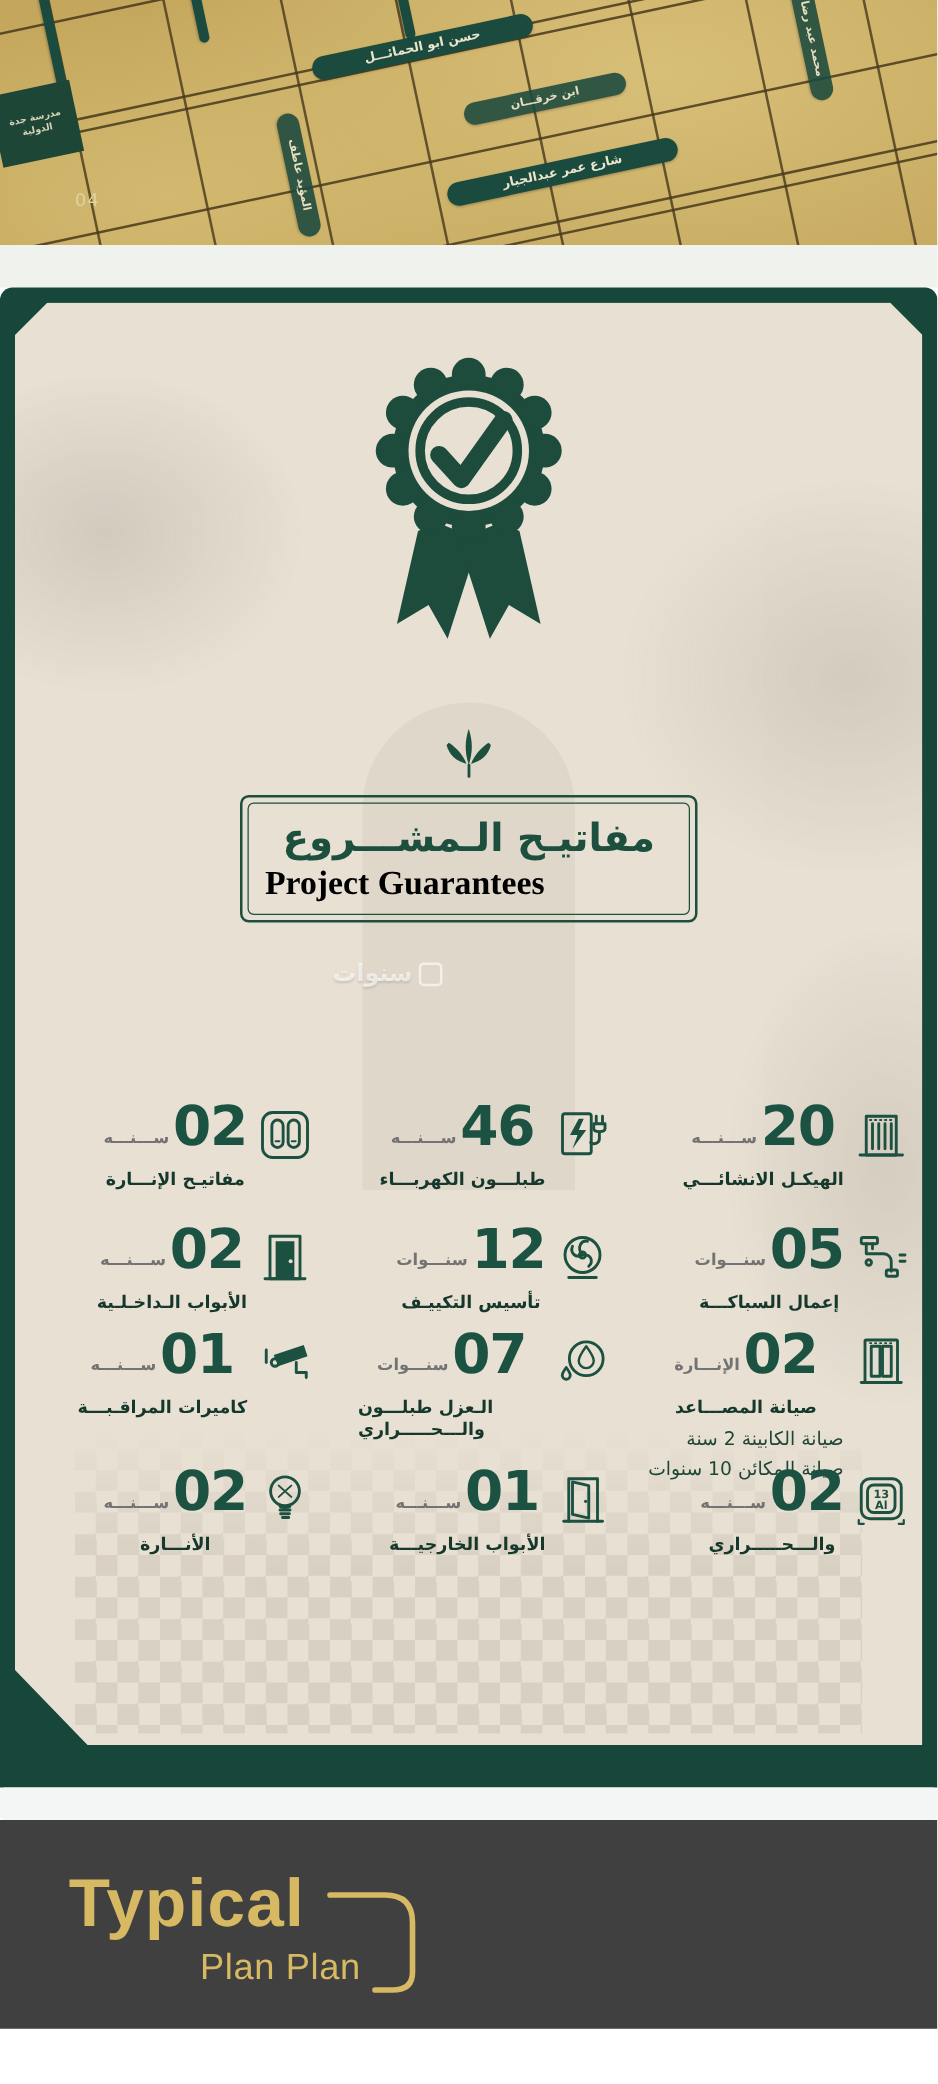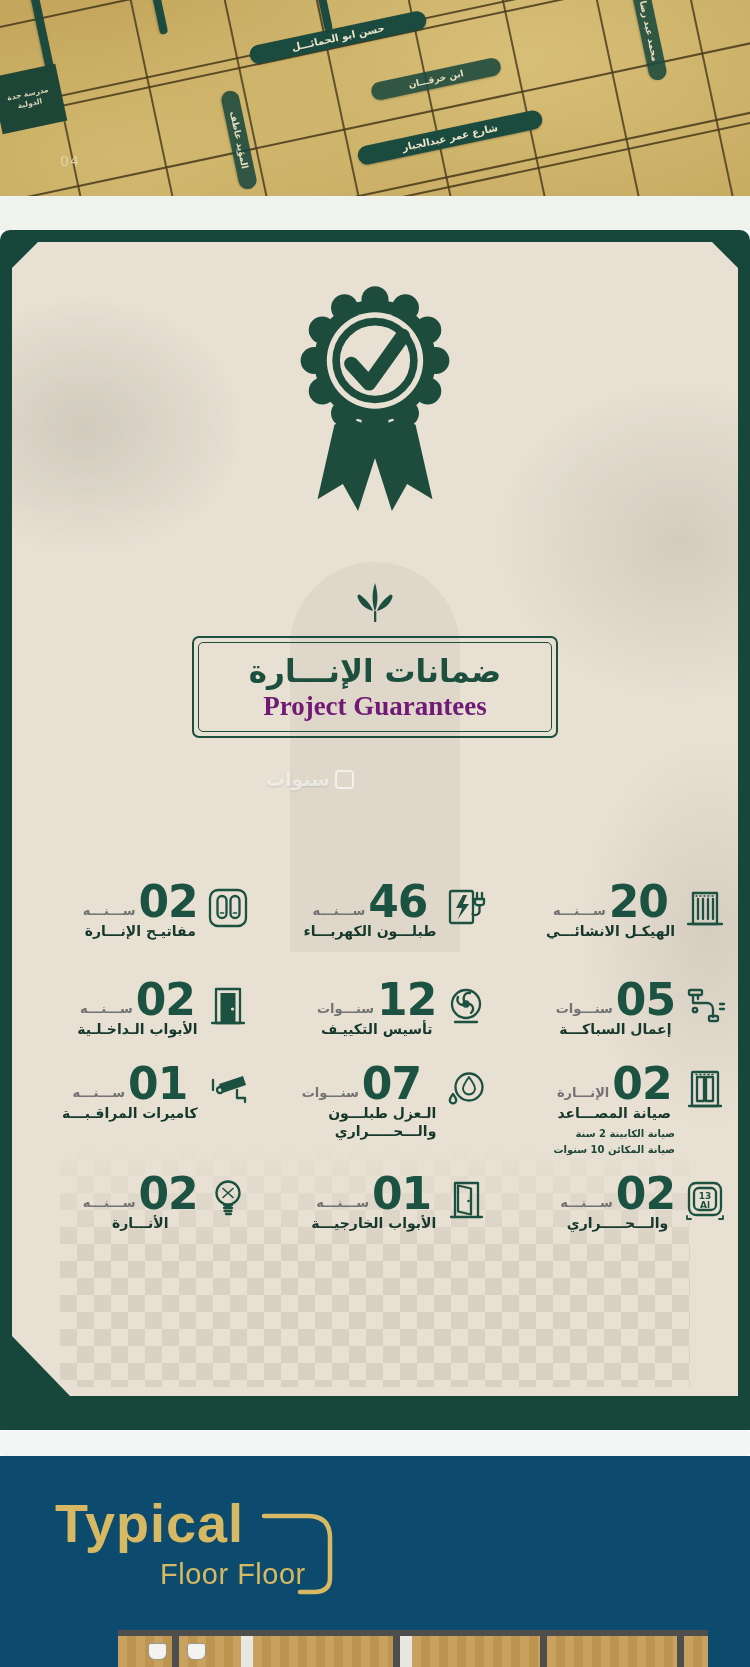--- a/index.html
+++ b/index.html
@@ -46,42 +46,42 @@
 
   
   .badge{position:absolute;left:50%;transform:translateX(-50%);top:276px;width:186px;height:286px;}
 
   
   .ornament{position:absolute;left:50%;transform:translateX(-50%);top:582px;width:56px;height:46px;}
   .plaque{position:absolute;left:50%;transform:translateX(-50%);top:636px;width:326px;
     padding:16px 18px 14px;border:2.5px solid #1d4f3f;border-radius:7px;background:transparent;}
   .plaque::before{content:"";position:absolute;inset:4px;border:1.5px solid #1d4f3f;border-radius:5px;pointer-events:none;}
   .title-ar{font-size:31px;font-weight:700;color:#1d4f3f;text-align:center;direction:rtl;line-height:1.15;}
-  .title-en{font-family:"Liberation Serif",serif;font-size:27px;font-weight:700;color:#701a75;text-align:center;margin-top:1px;}
+  .title-en{font-family:"Liberation Serif",serif;font-size:27px;font-weight:700;color:#000000;text-align:left;margin-top:1px;}
 
   .watermark{position:absolute;left:266px;top:768px;display:flex;align-items:center;gap:5px;
     color:rgba(255,255,255,.62);font-size:19px;font-weight:700;direction:rtl;
     text-shadow:0 1px 2px rgba(0,0,0,.12);}
   .watermark .wm-dot{width:15px;height:15px;border:2px solid rgba(255,255,255,.62);border-radius:4px;}
 
   
   .g-row{position:absolute;left:18px;width:716px;display:grid;grid-template-columns:repeat(3,1fr);direction:rtl;}
   .g-row.r1{top:884px;} .g-row.r2{top:982px;} .g-row.r3{top:1066px;} .g-row.r4{top:1176px;}
   .g-item{display:flex;justify-content:flex-start;gap:7px;padding:0 6px;}
   .g-icon{width:46px;height:48px;flex:none;}
   .g-icon svg{width:100%;height:100%;stroke:#1c5040;fill:none;stroke-width:2.3;stroke-linecap:round;stroke-linejoin:round;}
   .g-text{display:flex;flex-direction:column;align-items:center;}
   .g-top{display:flex;align-items:flex-end;gap:3px;direction:rtl;}
   .g-num{font-size:44px;font-weight:700;color:#1c5242;line-height:.82;letter-spacing:-1px;}
   .g-unit{font-size:13px;font-weight:700;color:#737373;margin-bottom:2px;}
-  .g-label{font-size:14px;font-weight:700;color:#16382c;margin-top:3px;direction:rtl;text-align:right;line-height:1.25;max-width:150px;}
-  .g-notes{font-size:10px;font-weight:700;color:#1e4636;margin-top:3px;line-height:1.6;direction:rtl;text-align:right;align-self:flex-end;}
-
-  
-  .bottom{position:absolute;left:0;top:1456px;width:750px;height:211px;background:#0c4a6e;overflow:hidden;}
+  .g-label{font-size:14px;font-weight:700;color:#16382c;margin-top:16px;direction:rtl;text-align:left;line-height:1.25;max-width:150px;}
+  .g-notes{font-size:15px;font-weight:400;color:#1e4636;margin-top:3px;line-height:1.6;direction:rtl;text-align:right;align-self:flex-end;}
+
+  
+  .bottom{position:absolute;left:0;top:1456px;width:750px;height:167px;background:#404040;overflow:hidden;}
   .typical{position:absolute;left:55px;top:36px;color:#d6b962;font-size:54px;font-weight:600;
     font-family:"Liberation Sans",sans-serif;letter-spacing:1px;}
   .floorplan-sub{position:absolute;left:160px;top:102px;color:#d6b962;font-size:29px;font-weight:500;
     font-family:"Liberation Sans",sans-serif;letter-spacing:.5px;}
   .bracket{position:absolute;left:260px;top:44px;width:100px;height:100px;}
   .bracket path{stroke:#d6b962;stroke-width:4.5;fill:none;stroke-linecap:round;}
 
   .plan-strip{position:absolute;left:118px;top:174px;width:590px;height:37px;background:#4e4e4e;display:flex;}
   .room{height:100%;border-top:6px solid #4e4e4e;box-sizing:border-box;position:relative;
     background:repeating-linear-gradient(90deg,#c9a260 0 9px,#bd9550 9px 18px);}
@@ -177,21 +177,21 @@
 
   <div class="ornament">
     <svg viewBox="0 0 60 46" fill="#1d4f3f">
       <path d="M30,1 C26.5,12 26.5,21 30,32 C33.5,21 33.5,12 30,1 Z"></path>
       <path d="M13,13 C19,17 25,23 28,31 C19,29 13,23 11,15 Z"></path>
       <path d="M47,13 C41,17 35,23 32,31 C41,29 47,23 49,15 Z"></path>
       <rect x="29" y="31" width="2.4" height="12" rx="1"></rect>
     </svg>
   </div>
   <div class="plaque">
-    <div class="title-ar">ضمانات الإنـــارة</div>
+    <div class="title-ar">مفاتيـح الـمشـــروع</div>
     <div class="title-en">Project Guarantees</div>
   </div>
 
   <div class="watermark">
     <span class="wm-dot"></span>
     <span>سنوات</span>
   </div>
 
   <div class="g-row r1">
     <div class="g-item">
@@ -414,21 +414,21 @@
         </div>
         <div class="g-label">الأنـــارة</div>
       </div>
     </div>
   </div>
 
   <div class="band"></div>
 
   <div class="bottom">
     <div class="typical">Typical</div>
-    <div class="floorplan-sub">Floor Floor</div>
+    <div class="floorplan-sub">Plan Plan</div>
     <div class="bracket">
       <svg viewBox="0 0 100 100">
           <path d="M4 16 H48 Q70 16 70 38 V78 Q70 92 54 92 H40"></path>
         </svg>
     </div>
     <div class="plan-strip">
       <div class="room" style="width:54px">
         <div class="toilet" style="left:30px"></div>
       </div>
       <div class="wall"></div>

